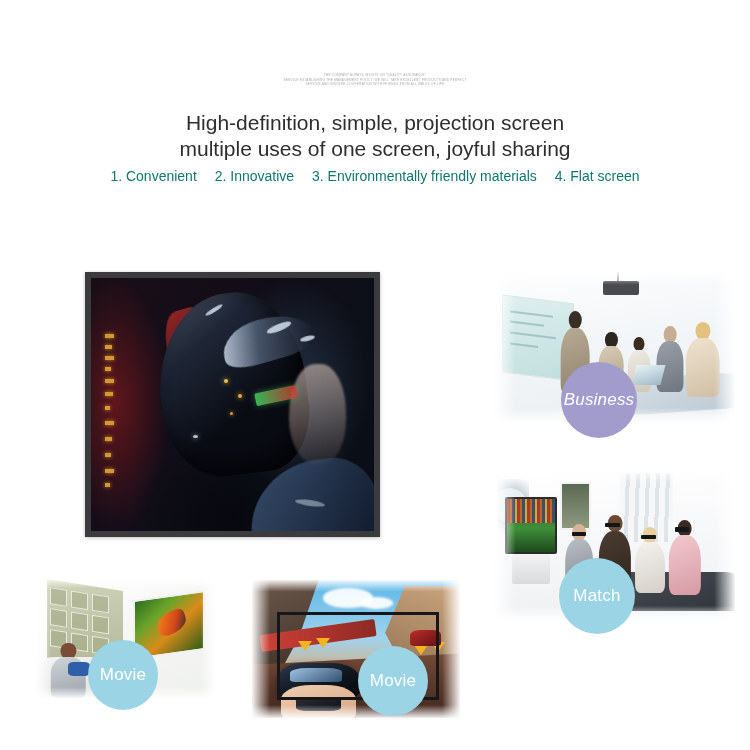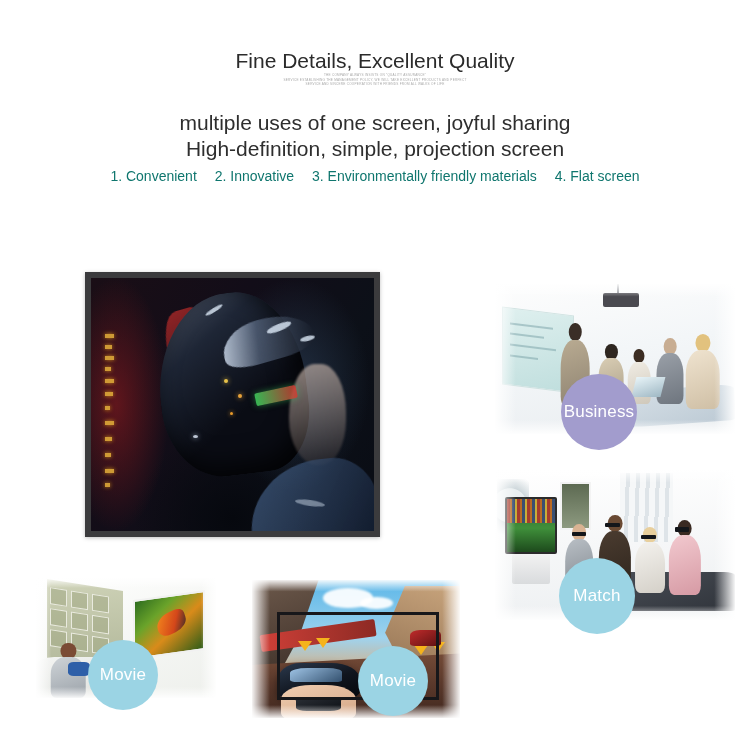--- a/index.html
+++ b/index.html
@@ -320,31 +320,30 @@
       linear-gradient(90deg,#fff 0%, rgba(255,255,255,0) 9%, rgba(255,255,255,0) 91%, #fff 100%),
       linear-gradient(180deg,#fff 0%, rgba(255,255,255,0) 9%, rgba(255,255,255,0) 90%, #fff 100%);
   }
 </style>
 </head>
 <body>
 
 <div class="page">
 
 
-  <div class="subhead">Fine Details, Excellent Quality</div>
 
   <div class="microcopy">
     <span>THE COMPANY ALWAYS INSISTS ON "QUALITY ASSURANCE"</span>
     <span>SERVICE ESTABLISHING THE MANAGEMENT POLICY, WE WILL TAKE EXCELLENT PRODUCTS AND PERFECT</span>
     <span>SERVICE AND SINCERE COOPERATION WITH FRIENDS FROM ALL WALKS OF LIFE</span>
   </div>
 
   <div class="desc">
+    <span>High-definition, simple, projection screen</span>
     <span>multiple uses of one screen, joyful sharing</span>
-    <span>High-definition, simple, projection screen</span>
   </div>
 
   <div class="features">
     <span class="f">1. Convenient</span>
     <span class="f">2. Innovative</span>
     <span class="f">3. Environmentally friendly materials</span>
     <span class="f">4. Flat screen</span>
   </div>
 
   <div class="tv">
@@ -378,21 +377,21 @@
       <div class="sc-hi" style="left:40%;top:12%;width:20px;height:4px;transform:rotate(-32deg)"></div>
       <div class="sc-hi" style="left:72%;bottom:10%;width:30px;height:6px;transform:rotate(8deg);opacity:.55"></div>
 
       <div class="sc-led" style="left:47%;top:40%;width:4px;height:4px;background:#e8c24a;box-shadow:0 0 5px #e8c24a"></div>
       <div class="sc-led" style="left:52%;top:46%;width:4px;height:4px;background:#e8a23a;box-shadow:0 0 5px #e8a23a"></div>
       <div class="sc-led" style="left:49%;top:53%;width:3px;height:3px;background:#e89a2a;box-shadow:0 0 4px #e89a2a"></div>
       <div class="sc-led" style="left:36%;top:62%;width:5px;height:3px;background:#bdc6d4;box-shadow:0 0 5px #9fb0c4"></div>
     </div>
   </div>
 
-  <div class="photo biz" style="left:495px;top:284px;width:240px;height:150px;">
+  <div class="photo biz" style="left:495px;top:272px;width:240px;height:150px;font-style:italic;">
     <div class="img">
       <div class="room"></div>
 
       <div class="whiteboard">
         <div class="wb-line" style="top:18%;width:62%"></div>
         <div class="wb-line" style="top:32%;width:48%"></div>
         <div class="wb-line" style="top:46%;width:66%"></div>
         <div class="wb-line" style="top:60%;width:40%"></div>
       </div>
 

